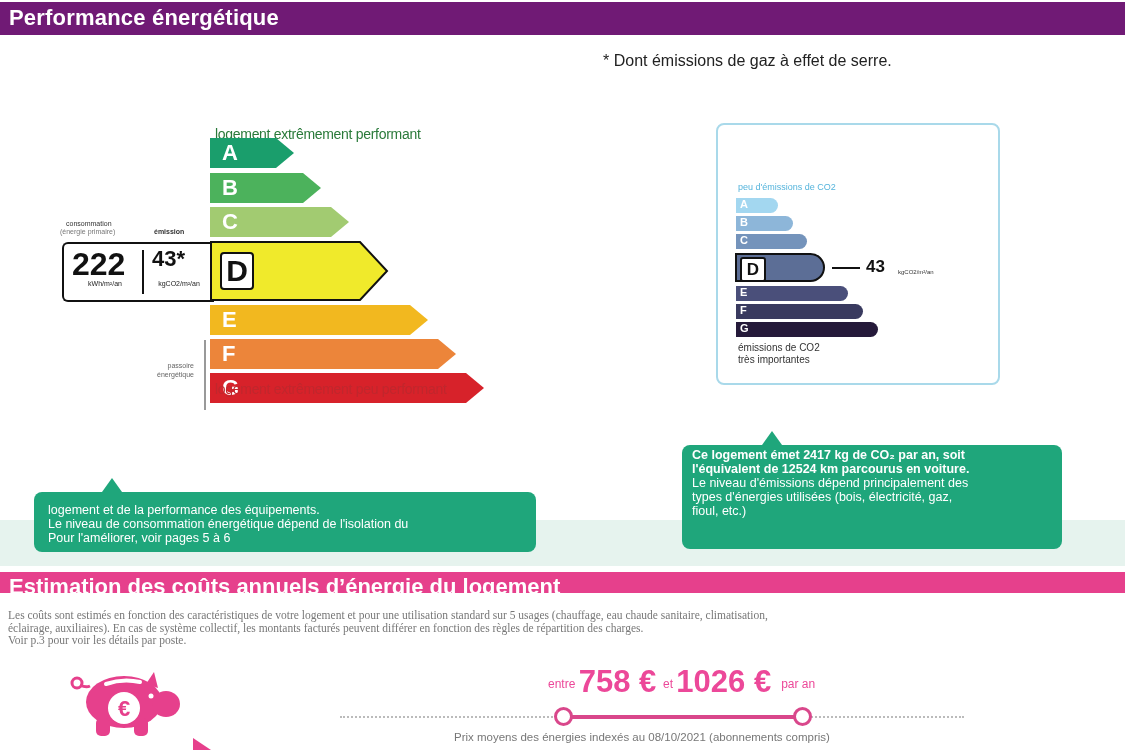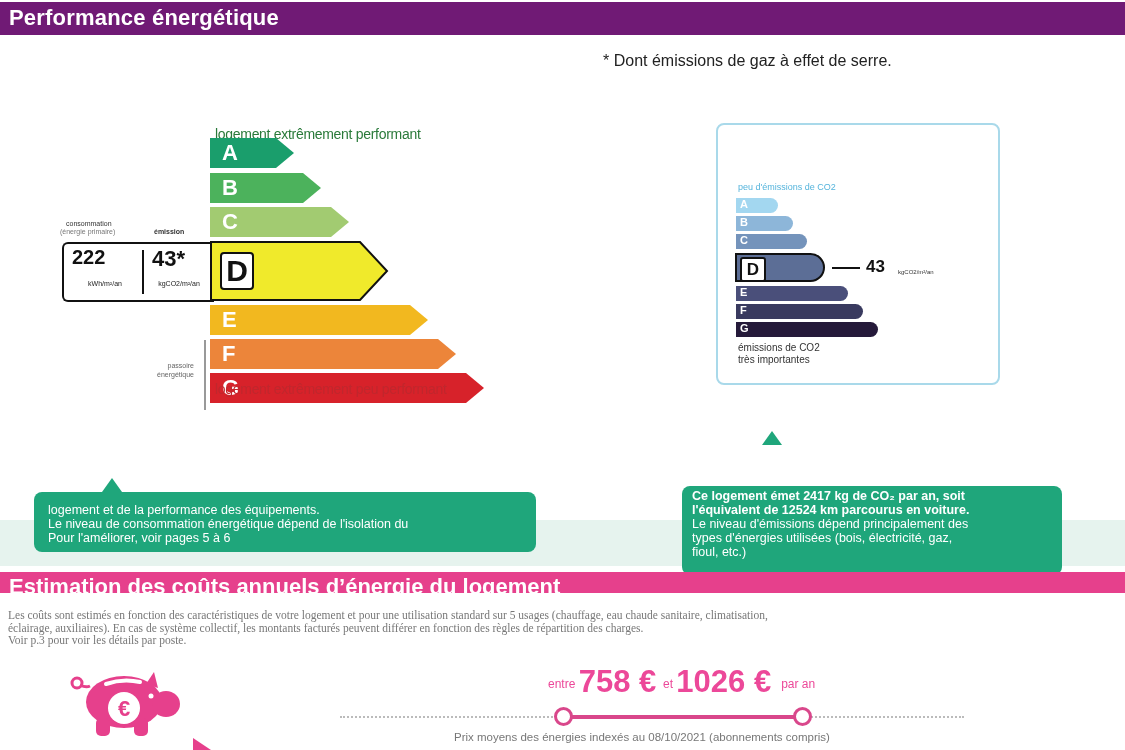--- a/index.html
+++ b/index.html
@@ -8,21 +8,21 @@
   .green-header { left:0; top:2px; width:1125px; height:33px; background:#701a75; }
   .green-header .title { position:absolute; left:9px; top:3px; font-size:22px; font-weight:bold; color:#ffffff; letter-spacing:0.2px; }
   .footnote { left:603px; top:52px; font-size:16px; font-weight:normal; color:#222; }
 
   
   .dpe-cap { font-size:14px; letter-spacing:-0.3px; }
   .bar { position:absolute; height:30px; }
   .bar svg { position:absolute; left:0; top:0; }
   .bar .lbl { position:absolute; left:12px; top:2px; font-size:22px; font-weight:bold; color:#fff; }
   .val-box { left:62px; top:242px; width:150px; height:56px; border:2px solid #111; border-right:none; border-radius:6px 0 0 6px; background:#fff; }
-  .val-box .v1 { position:absolute; left:8px; top:2px; font-size:20px; font-weight:bold; color:#111; }
+  .val-box .v1 { position:absolute; left:8px; top:2px; font-size:32px; font-weight:bold; color:#111; }
   .val-box .v2 { position:absolute; left:88px; top:2px; font-size:22px; font-weight:bold; color:#111; }
   .val-box .u1 { position:absolute; left:6px; top:36px; width:70px; text-align:center; font-size:7px; color:#222; }
   .val-box .u2 { position:absolute; left:80px; top:36px; width:70px; text-align:center; font-size:7px; color:#222; }
   .val-box .sep { position:absolute; left:78px; top:6px; width:2px; height:44px; background:#111; }
   .small-lbl { font-size:7px; color:#333; line-height:8px; }
   .passoire-line { left:204px; top:340px; width:2px; height:70px; background:#999; }
 
   
   .ges-box { left:716px; top:123px; width:280px; height:258px; border:2px solid #a9d9ea; border-radius:8px; background:#fff; }
   .ges-top { left:738px; top:182px; font-size:9px; color:#55b4dc; }
@@ -33,21 +33,21 @@
   .ges-line { left:832px; top:267px; width:28px; height:2px; background:#111; }
   .ges-val { left:866px; top:257px; font-size:17px; font-weight:bold; color:#111; }
   .ges-unit { left:898px; top:269px; font-size:6px; color:#333; }
   .ges-bottom { left:738px; top:342px; font-size:10px; color:#333; line-height:12px; }
 
   
   .band { left:0; top:520px; width:1125px; height:46px; background:#e6f3ee; }
   .bubble { background:#1fa67b; color:#fff; border-radius:8px; font-size:12.5px; line-height:14px; }
   .bubble1 { left:34px; top:492px; width:502px; height:60px; }
   .bubble1 .txt { position:absolute; left:14px; top:11px; }
-  .bubble2 { left:682px; top:445px; width:380px; height:89px;margin-top:41px; }
+  .bubble2 { left:682px; top:445px; width:380px; height:104px; }
   .bubble2 .txt { position:absolute; left:10px; top:3px; font-size:12.5px; line-height:14px; }
   .tri { width:0; height:0; border-left:10px solid transparent; border-right:10px solid transparent; border-bottom:14px solid #1fa67b; }
   .tri1 { left:102px; top:478px; }
   .tri2 { left:762px; top:431px; }
 
   
   .pink-header { left:0; top:572px; width:1125px; height:21px; background:#e6408c; }
   .pink-header .title { position:absolute; left:9px; top:2px; font-size:22px; font-weight:bold; color:#fff; }
   .pink-desc { left:8px; top:609px; width:1110px; font-size:11.5px; line-height:12.5px; color:#777;font-family:Liberation Serif, serif; }
   .cost-line { left:548px; top:664px; font-size:12px; color:#ec4899; white-space:nowrap; }

